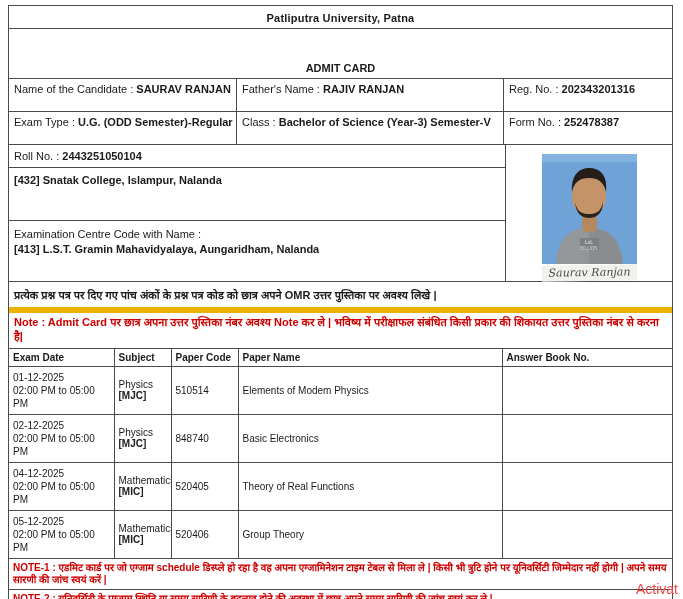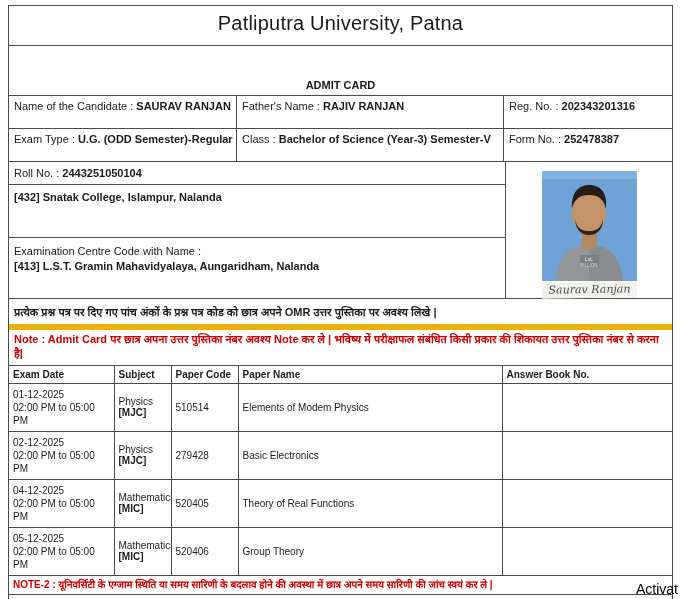--- a/index.html
+++ b/index.html
@@ -7,22 +7,22 @@
     width:683px;height:599px;position:relative;overflow:hidden;
     font-family:"Liberation Sans","DejaVu Sans",sans-serif;
     color:#1a1a1a;
   }
   .card{
     position:absolute;left:8px;top:5px;width:663px;
     border:1px solid #4a4a4a;background:#fff;
   }
   .row-b{border-bottom:1px solid #4a4a4a;}
   .title{
-    text-align:center;font-size:20px;font-weight:normal;
-    padding:6px 0 10px;letter-spacing:.2px;
+    text-align:center;font-size:11px;font-weight:bold;
+    padding:6px 0 4px;letter-spacing:.2px;
   }
   .admit{
     text-align:center;font-size:11px;font-weight:bold;
     padding:3px 0 4px;
     margin-top:30px;
   }
   .info-grid{display:grid;grid-template-columns:228px 267px 1fr;font-size:11px;}
   .info-grid .cell{
     padding:4px 4px 16px 5px;border-bottom:1px solid #4a4a4a;
     white-space:nowrap;overflow:hidden;
@@ -58,21 +58,21 @@
   table.exam th{font-weight:bold;padding:3px 4px;}
   col.c-date{width:105px;}col.c-subj{width:57px;}col.c-code{width:67px;}
   col.c-name{width:264px;}col.c-ans{width:auto;}
   td.td-date{vertical-align:top;height:41px;line-height:1.3;}
   .subj-tag{font-weight:bold;}
   .notes-box{font-size:10px;font-weight:bold;color:#cc0000;}
   .notes-box .nline{padding:3px 4px;border-bottom:1px solid #4a4a4a;line-height:1.2;}
   .sig-area{height:62px;position:relative;}
   .sig-svg{position:absolute;right:18px;top:6px;}
   .watermark{
-    position:absolute;left:636px;top:581px;font-size:14px;color:#000000;
+    position:absolute;left:636px;top:581px;font-size:14px;color:#ef4444;
     white-space:nowrap;
   }
 </style>
 </head>
 <body>
 
 <div class="card">
 
   <div class="title row-b">Patliputra University, Patna</div>
   <div class="admit row-b">ADMIT CARD</div>
@@ -188,21 +188,21 @@
     <tr>
       <td class="td-date">
         <span>02-12-2025</span><br>
         <span>02:00 PM to 05:00 PM</span>
       </td>
       <td>
         <span>Physics</span><br>
         <span class="subj-tag">[MJC]</span>
       </td>
       <td>
-        <span>279428</span>
+        <span>848740</span>
       </td>
       <td>
         <span>Basic Electronics</span>
       </td>
       <td>
         <span></span>
       </td>
     </tr>
 
     <tr>
@@ -241,20 +241,21 @@
         <span>Group Theory</span>
       </td>
       <td>
         <span></span>
       </td>
     </tr>
   </tbody>
   </table>
 
   <div class="notes-box">
+    <div class="nline">NOTE-1 : एडमिट कार्ड पर जो एग्जाम schedule डिस्प्ले हो रहा है वह अपना एग्जामिनेशन टाइम टेबल से मिला ले | किसी भी त्रुटि होने पर यूनिवर्सिटी जिम्मेदार नहीं होगी | अपने समय सारणी की जांच स्वयं करें |</div>
     <div class="nline">NOTE-2 : यूनिवर्सिटी के एग्जाम स्थिति या समय सारिणी के बदलाव होने की अवस्था में छात्र अपने समय सारिणी की जांच स्वयं कर ले |</div>
   </div>
 
   <div class="sig-area">
     <svg class="sig-svg" width="92" height="38" viewBox="0 0 92 38">
       <path d="M16 26 C8 28 4 20 8 12 C12 4 22 4 22 12 C22 19 15 24 10 23" fill="none" stroke="#1a1a1a" stroke-width="1.6" stroke-linecap="round"></path>
       <path d="M28 28 C32 18 36 8 40 4 M30 18 C36 16 38 20 34 26 C40 18 46 14 48 20 C50 25 55 16 60 13 C64 11 64 18 70 12 L84 6" fill="none" stroke="#1a1a1a" stroke-width="1.6" stroke-linecap="round"></path>
       <path d="M24 34 C45 28 66 22 88 12" fill="none" stroke="#1a1a1a" stroke-width="1.4" stroke-linecap="round"></path>
     </svg>
 

